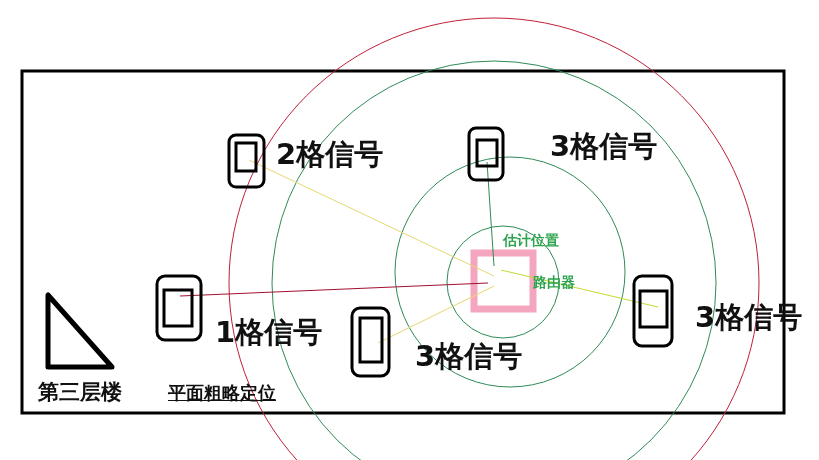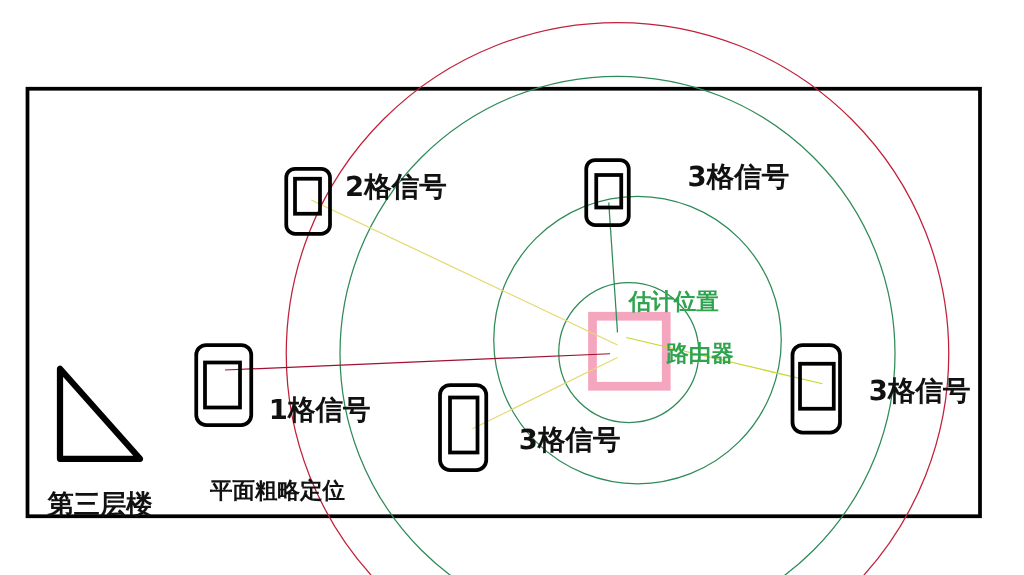--- a/index.html
+++ b/index.html
@@ -1,22 +1,22 @@
 <!DOCTYPE html>
 <html><head>
 <meta charset="utf-8">
 <style>
   html, body { margin: 0; padding: 0; background: #ffffff; }
   body { width: 819px; height: 460px; position: relative; overflow: hidden;
          font-family: "DejaVu Sans", "Liberation Sans", sans-serif; }
   svg.canvas { position: absolute; left: 0; top: 0; }
   .label { position: absolute; font-weight: bold; white-space: nowrap; line-height: 1; }
-  .black { color: #111111; font-size: 22px; }
-  .green { color: #2ea44f; font-size: 18px; }
-  .small { color: #111111; font-size: 18px; }
+  .black { color: #111111; font-size: 29px; }
+  .green { color: #2ea44f; font-size: 14px; }
+  .small { color: #111111; font-size: 18px; text-decoration: underline; }
 </style>
 </head>
 <body>
 
 <svg class="canvas" width="819" height="460" viewBox="0 0 819 460">
 
   <rect x="22" y="71" width="762" height="342" fill="none" stroke="#000" stroke-width="3"></rect>
 
   <circle cx="494" cy="283" r="265" fill="none" stroke="#c0203a" stroke-width="1"></circle>
   <circle cx="494" cy="283" r="222" fill="none" stroke="#2e8b57" stroke-width="1"></circle>
@@ -57,14 +57,14 @@
 
 <div class="label black" style="left:276px; top:140px;">2格信号</div>
 <div class="label black" style="left:550px; top:132px;">3格信号</div>
 <div class="label black" style="left:215px; top:294px;margin-top:24px;">1格信号</div>
 <div class="label black" style="left:415px; top:342px;">3格信号</div>
 <div class="label black" style="left:695px; top:303px;">3格信号</div>
 
 <div class="label green" style="left:503px; top:233px;">估计位置</div>
 <div class="label green" style="left:533px; top:275px;">路由器</div>
 
-<div class="label black" style="left:38px; top:382px; font-size:21px;margin-top:11px;">第三层楼</div>
+<div class="label black" style="left:38px; top:382px; font-size:21px;">第三层楼</div>
 <div class="label small" style="left:168px; top:384px;">平面粗略定位</div>
 
 </body></html>

